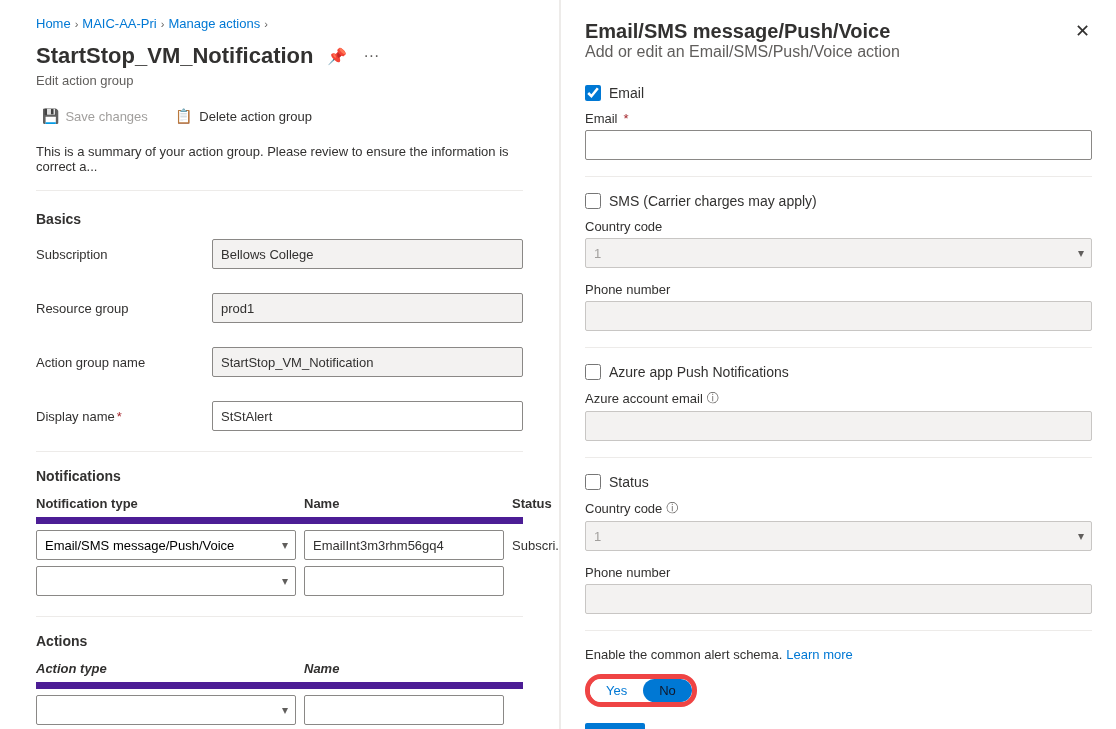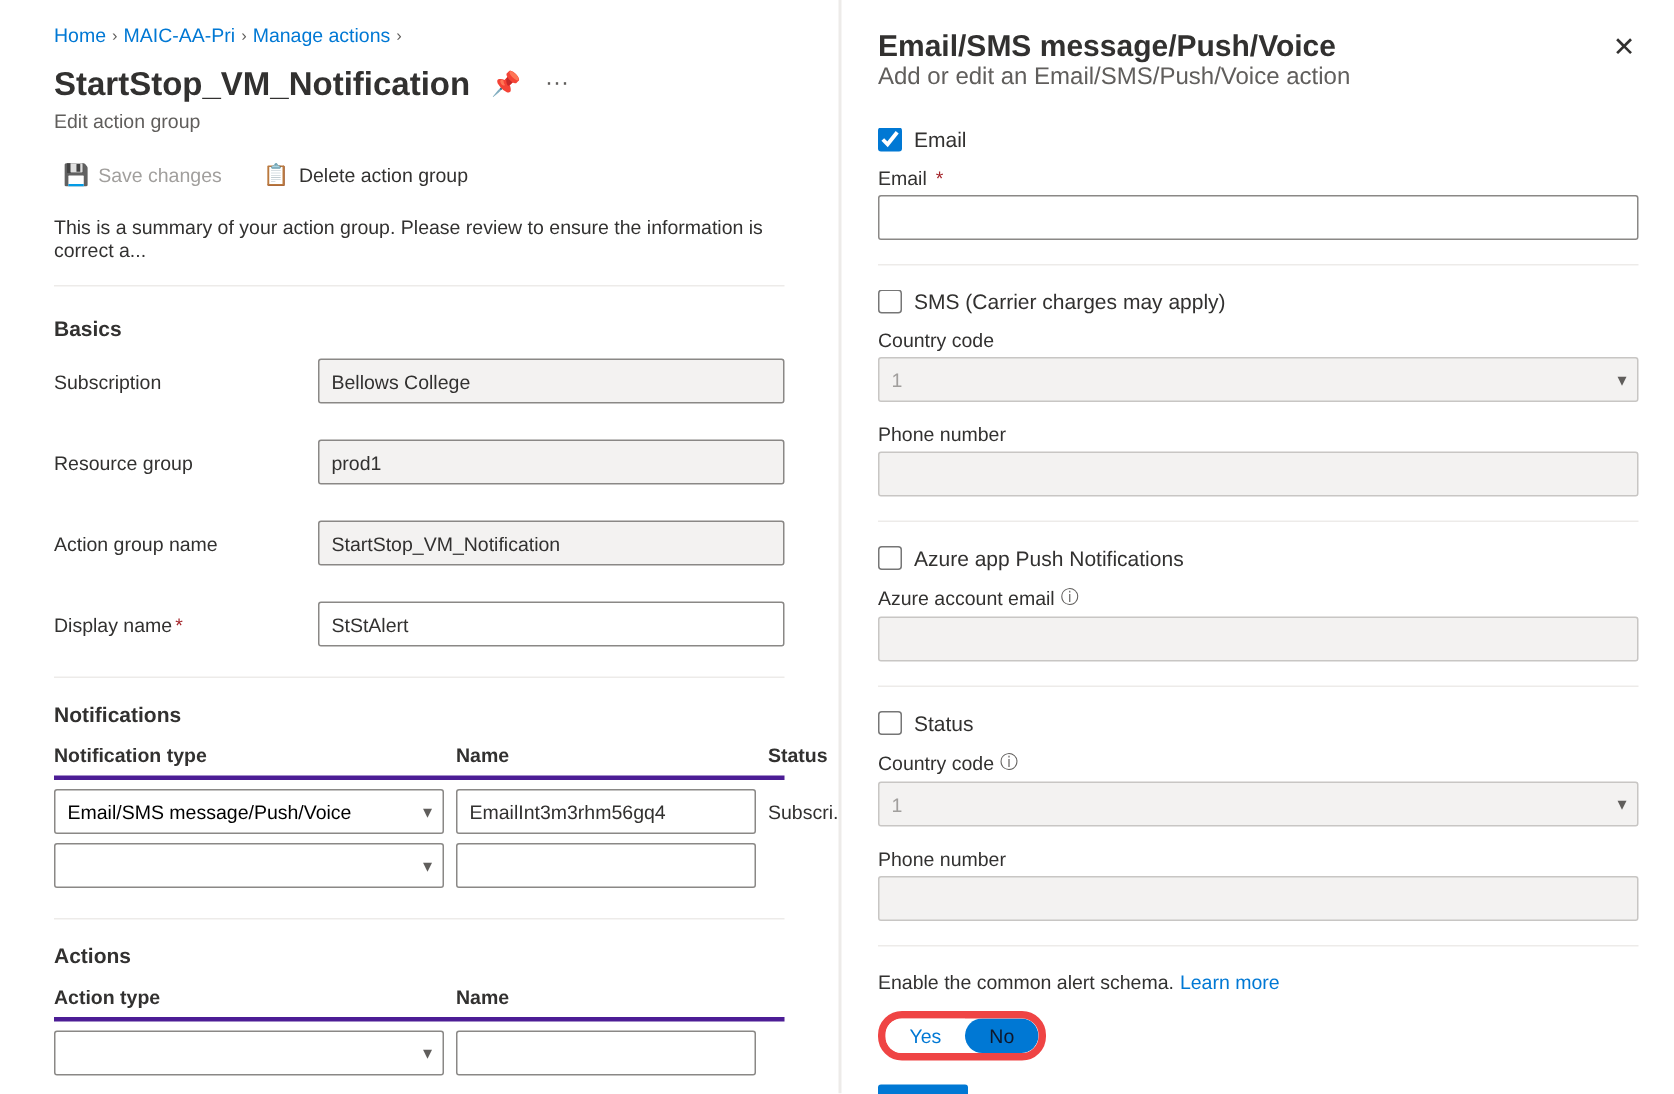--- a/index.html
+++ b/index.html
@@ -71,21 +71,21 @@
       font-size: 13px;
       color: #323130;
       border-radius: 2px;
       width: 100%;
     }
     .form-input.editable { background: #fff; }
 
     .required { color: #a4262c; margin-left: 2px; }
 
     .notifications-section { margin-bottom: 20px; }
-    .table-header { display: grid; grid-template-columns: 260px 200px 1fr; gap: 8px; font-size: 13px; font-weight: 600; padding: 0 0 6px 0; border-bottom: 3px solid #4c1d95; margin-bottom: 6px; }
+    .table-header { display: grid; grid-template-columns: 260px 200px 1fr; gap: 8px; font-size: 13px; font-weight: 600; padding: 0 0 6px 0; border-bottom: 7px solid #4c1d95; margin-bottom: 6px; }
     .table-row { display: grid; grid-template-columns: 260px 200px 1fr; gap: 8px; margin-bottom: 6px; align-items: center; }
 
     .select-input {
       height: 30px;
       border: 1px solid #8a8886;
       background: #fff;
       padding: 0 8px;
       font-size: 13px;
       width: 100%;
       appearance: none;
@@ -284,21 +284,21 @@
       </div>
       <input class="form-input editable" value="" style="">
       <span></span>
     </div>
   </div>
 
   <div class="divider"></div>
 
   <div class="actions-section">
     <div class="section-title">Actions</div>
-    <div class="table-header" style="grid-template-columns: 260px 200px;">
+    <div class="table-header" style="grid-template-columns: 260px 200px; font-style: italic;">
       <span>Action type</span>
       <span>Name</span>
     </div>
     <div class="table-row" style="grid-template-columns: 260px 200px;">
       <div class="select-wrapper">
         <select class="select-input">
           <option></option>
         </select>
       </div>
       <input class="form-input editable" value="" style="">

